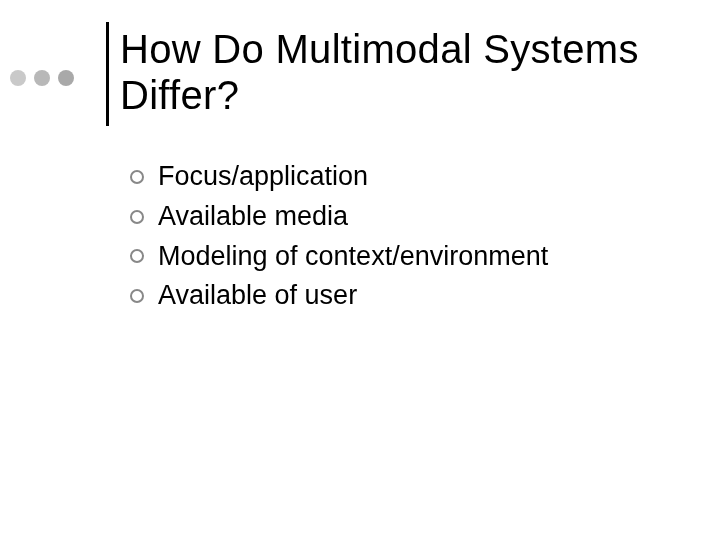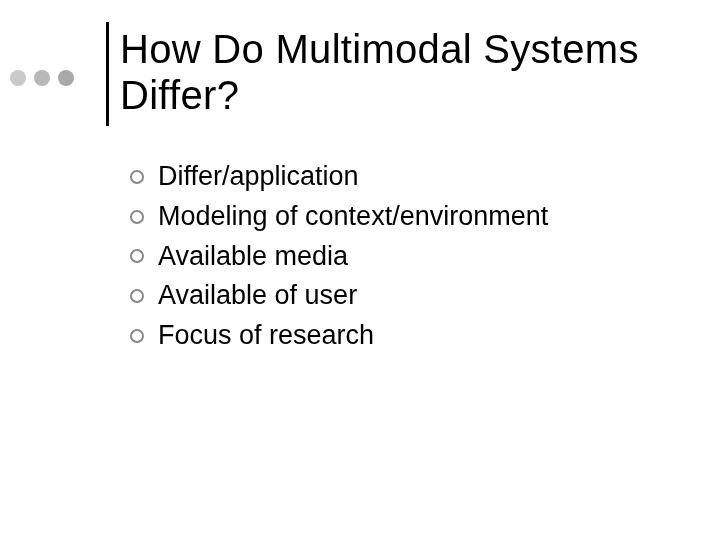--- a/index.html
+++ b/index.html
@@ -96,33 +96,29 @@
       <div class="dot d2"></div>
       <div class="dot d3"></div>
     </div>
     <div class="vline"></div>
     <div class="title">How Do Multimodal Systems Differ?</div>
   </div>
 
   <div class="body">
     <div class="bullet-row">
       <span class="bullet-mark"></span>
-      <span class="bullet-text">Differ/application</span>
+      <span class="bullet-text">Focus/application</span>
+    </div>
+    <div class="bullet-row">
+      <span class="bullet-mark"></span>
+      <span class="bullet-text">Available media</span>
     </div>
     <div class="bullet-row">
       <span class="bullet-mark"></span>
       <span class="bullet-text">Modeling of context/environment</span>
     </div>
     <div class="bullet-row">
       <span class="bullet-mark"></span>
-      <span class="bullet-text">Available media</span>
-    </div>
-    <div class="bullet-row">
-      <span class="bullet-mark"></span>
       <span class="bullet-text">Available of user</span>
-    </div>
-    <div class="bullet-row">
-      <span class="bullet-mark"></span>
-      <span class="bullet-text">Focus of research</span>
     </div>
   </div>
 
 </div>
 
 </body></html>

